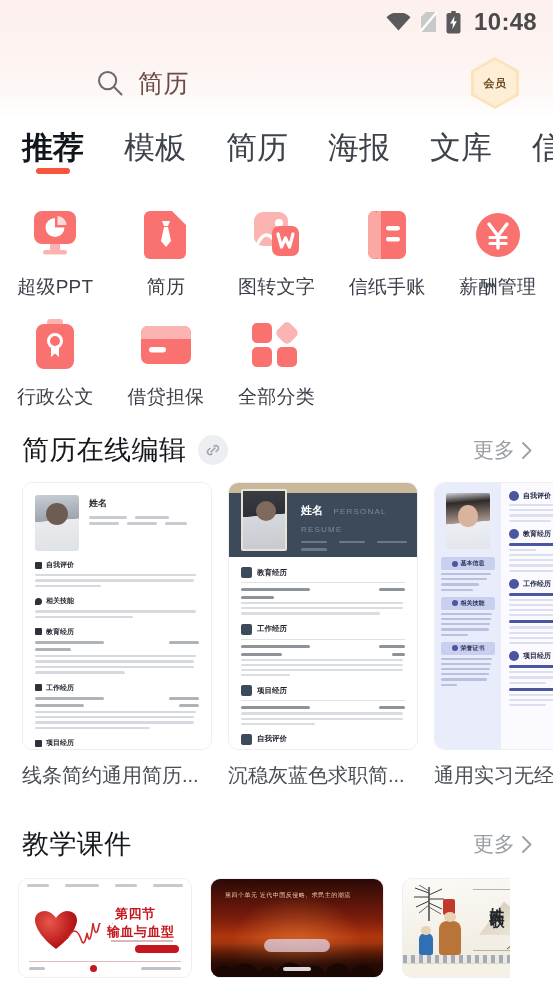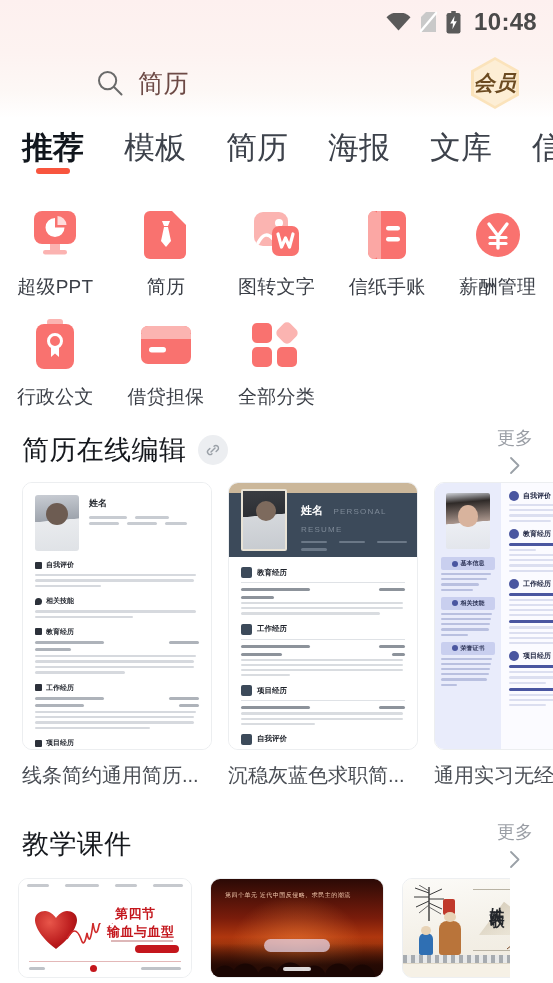--- a/index.html
+++ b/index.html
@@ -63,23 +63,22 @@
     clip-path: polygon(50% 0%, 100% 26%, 100% 74%, 50% 100%, 0% 74%, 0% 26%);
     border: 0;
   }
   .vip-hex-inner {
     position: absolute; left: 3px; top: 3px; right: 3px; bottom: 3px;
     background: #fdeed5;
     clip-path: polygon(50% 0%, 100% 26%, 100% 74%, 50% 100%, 0% 74%, 0% 26%);
   }
   .vip-text {
     position: relative; z-index: 2;
-    font-size: 21px; font-weight: 700; color: #6b4a20;
+    font-size: 11px; font-weight: 700; color: #6b4a20;
     letter-spacing: 0.5px;
-    font-style: italic;
   }
 
   
   .tabs {
     position: absolute; left: 0; top: 126px; width: 553px; height: 66px;
     display: flex; align-items: flex-start; overflow: hidden;
   }
   .tab {
     position: relative; flex: 0 0 auto;
     padding: 0 0 0 0; margin-right: 40px;
@@ -126,21 +125,21 @@
   }
   .link-chip {
     margin-left: 12px; width: 30px; height: 30px; border-radius: 15px;
     background: #eceef1; display: flex; align-items: center; justify-content: center;
     cursor: pointer;
   }
   .link-chip svg { display: block; }
   .more {
     margin-left: auto; margin-right: 20px;
     display: flex; align-items: center; gap: 6px;
-    font-size: 18px; color: #9a9ea5; cursor: pointer; flex-direction: column;
+    font-size: 21px; color: #9a9ea5; cursor: pointer;
   }
   .chev { display: block; }
 
   
   .cards-row {
     position: absolute; left: 0; width: 553px;
     display: flex; gap: 16px; padding-left: 22px; overflow: hidden;
   }
   .card {
     flex: 0 0 190px; cursor: pointer;

